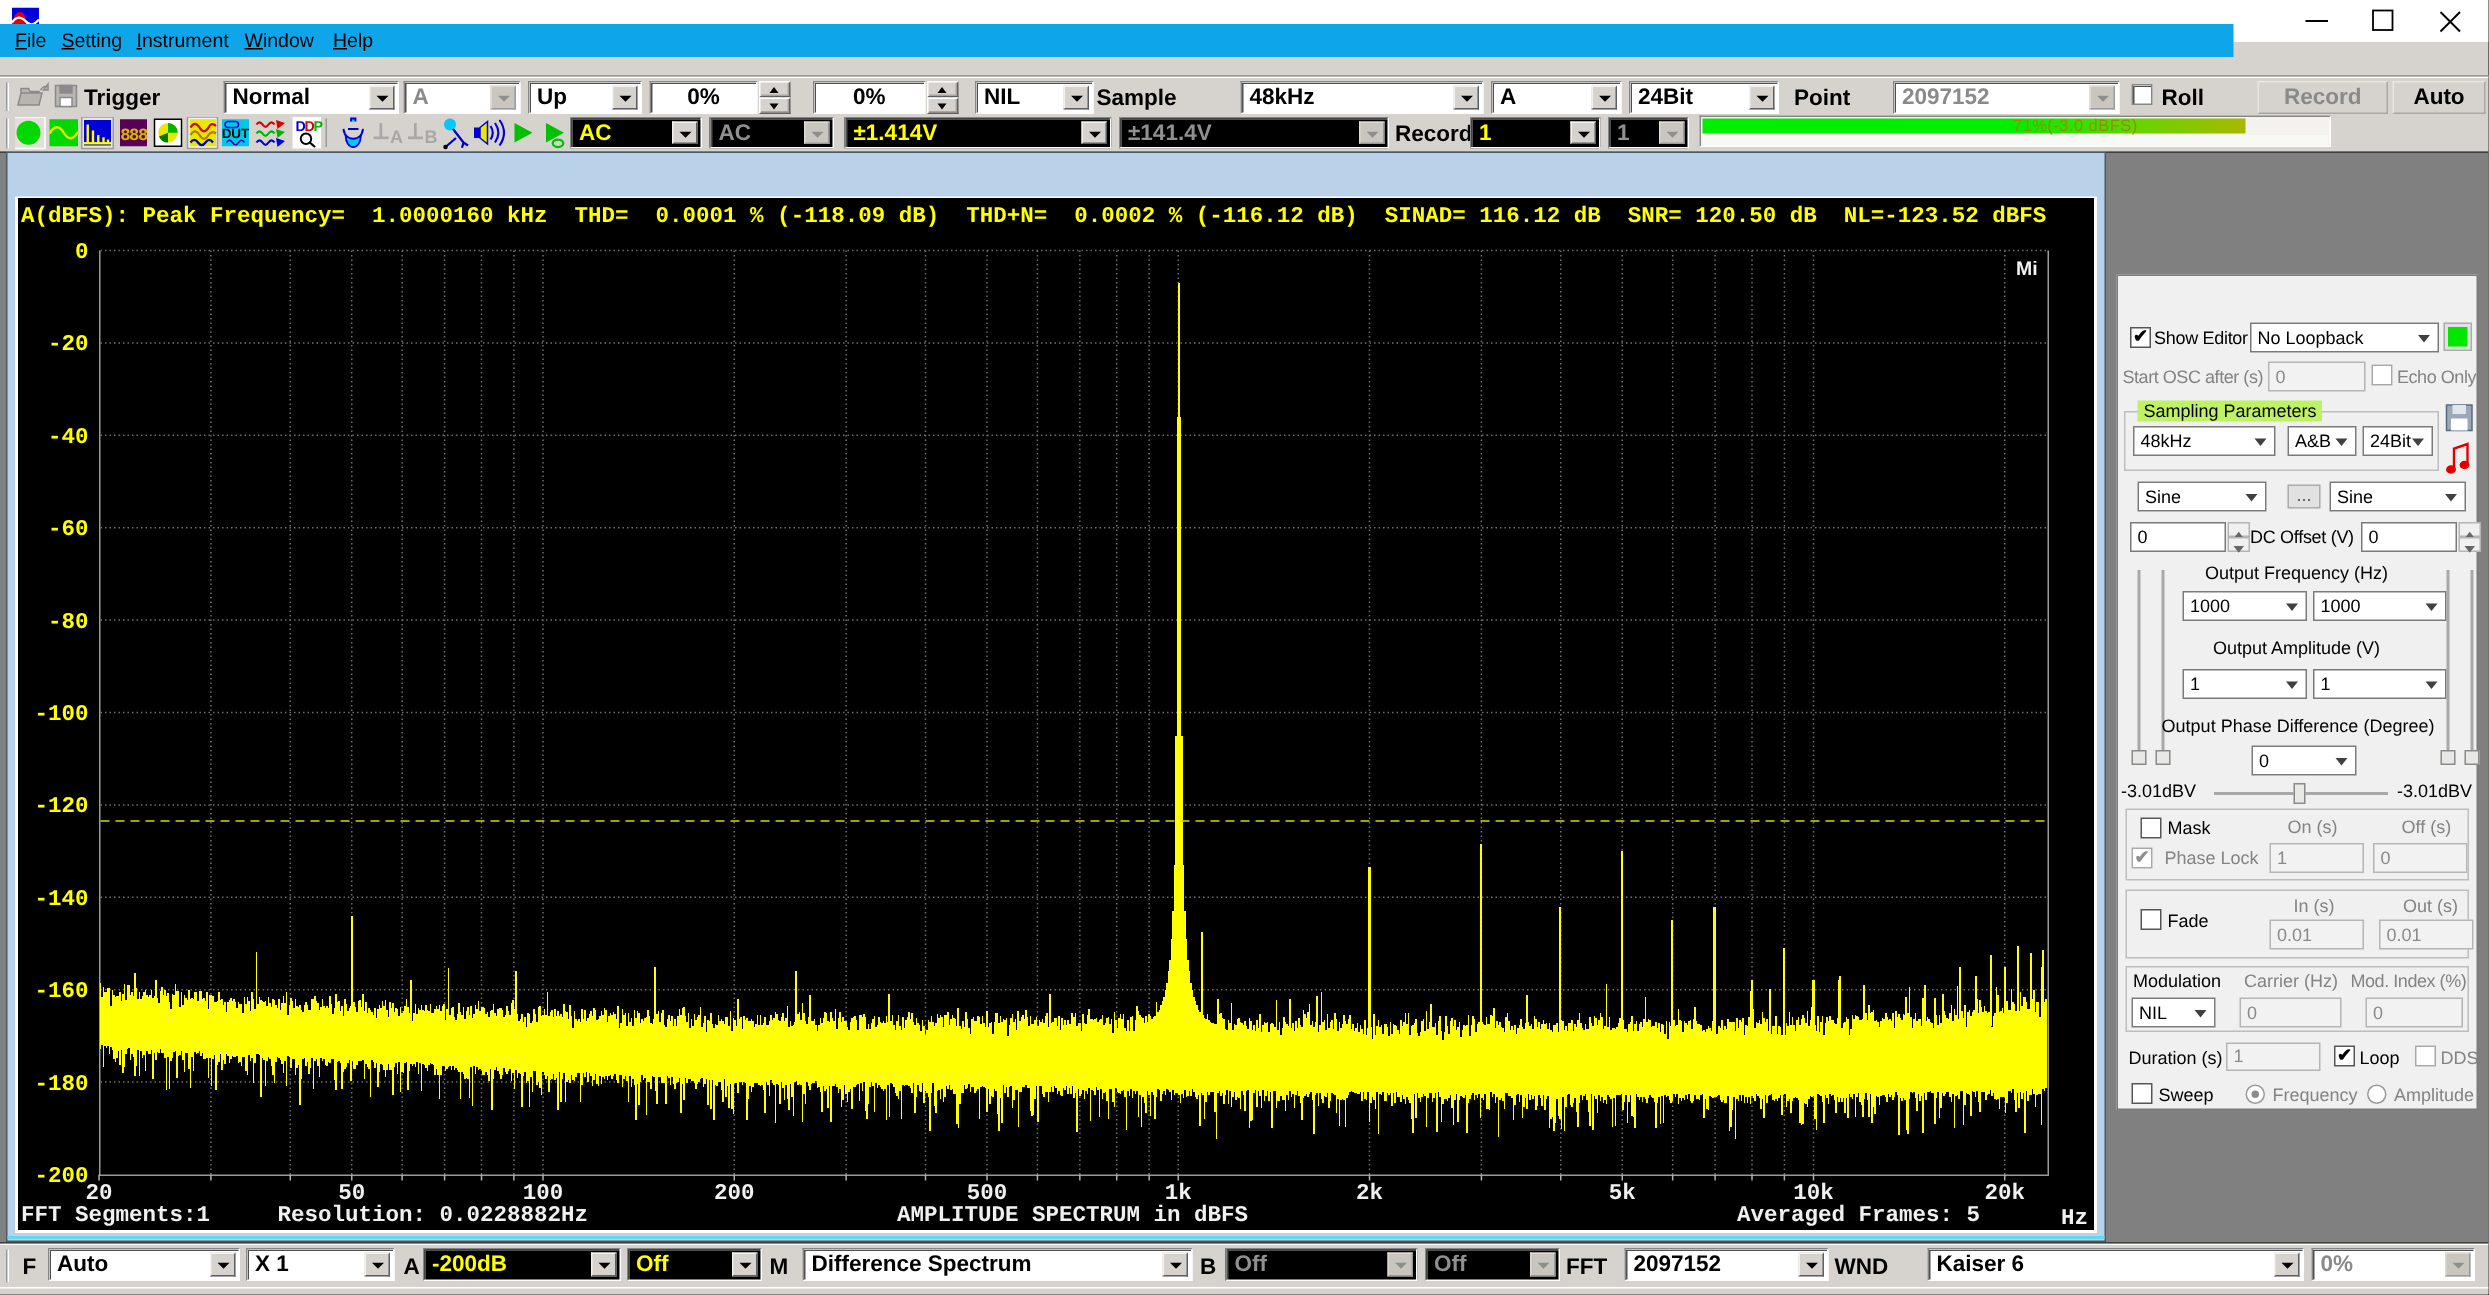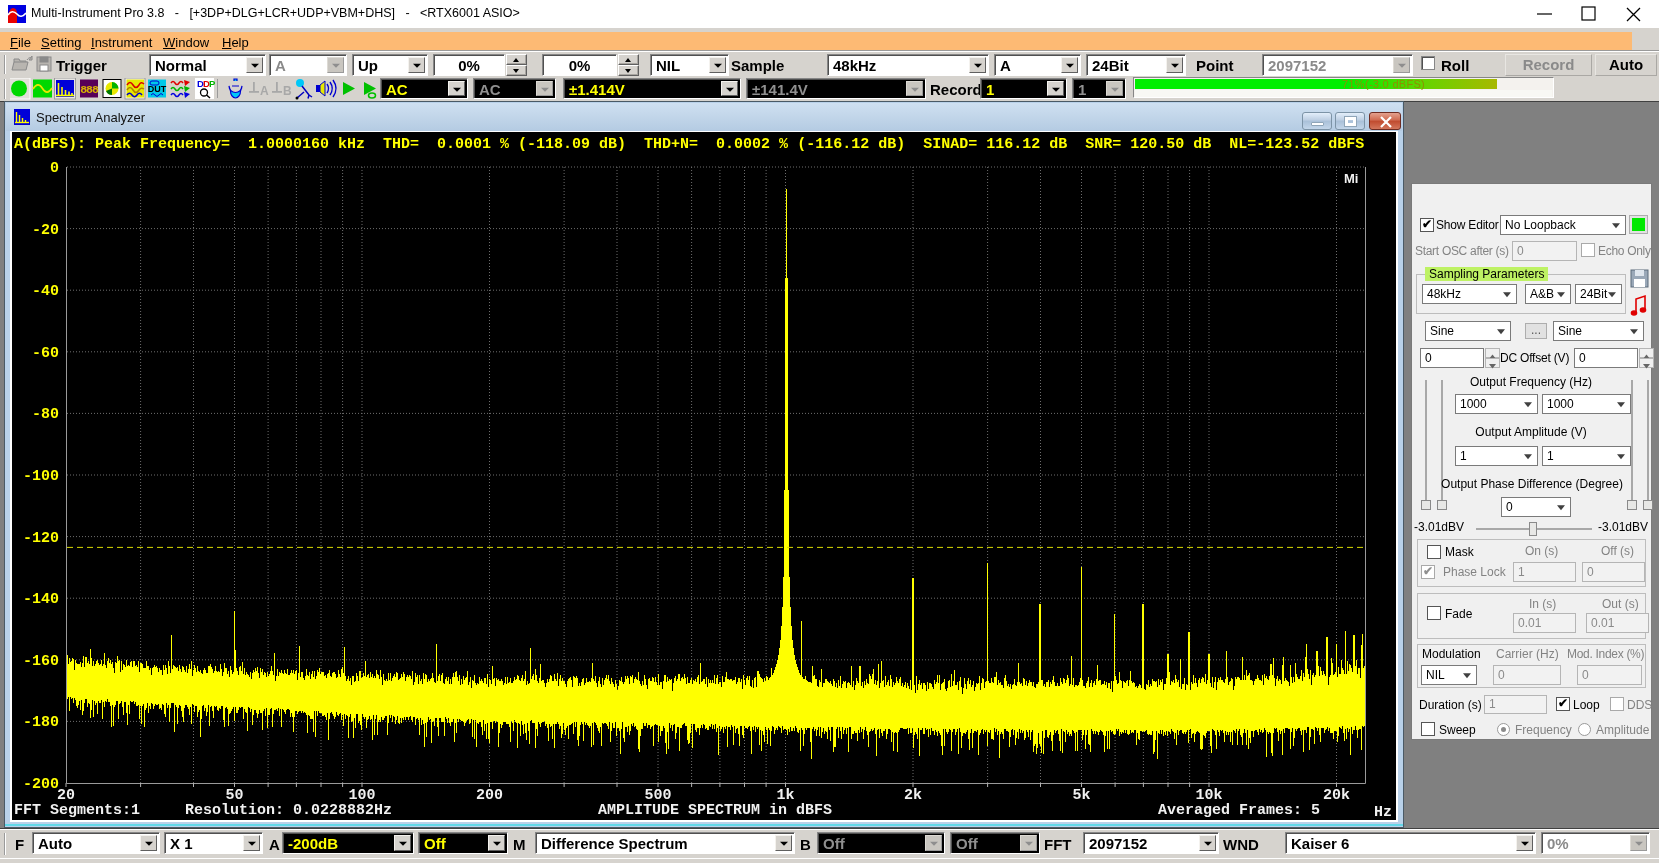--- a/index.html
+++ b/index.html
@@ -38,28 +38,27 @@
 .rad .d{position:absolute;left:3px;top:3px;width:5px;height:5px;border-radius:50%;background:#8b8b8b}
 .sep{position:absolute;width:2px;background:#9a9a9a;border-right:1px solid #fff}
 </style></head><body>
 
 <div class="a" style="left:0;top:0;width:1659px;height:28px;background:#fff">
  <svg class="a" style="left:8px;top:5px" width="18" height="18" viewBox="0 0 18 18">
   <rect width="18" height="18" fill="#0000e0"></rect>
   <path d="M0 10 Q2 3 5 3 Q9 3 9 9 L9 18 L0 18 Z" fill="#e80000"></path>
   <path d="M0 10 Q4 4 9 9 Q13 14 18 8" stroke="#fff" stroke-width="1.6" fill="none"></path>
  </svg>
- <div class="a" style="left:31px;top:6px;font-size:12.5px;color:#000;white-space:pre">Multi-Instrument Pro 3.8&nbsp;&nbsp;&nbsp;-&nbsp;&nbsp;&nbsp;[+3DP+DLG+LCR+UDP+VBM+DHS]&nbsp;&nbsp;&nbsp;-&nbsp;&nbsp;&nbsp;&lt;RTX6001 ASIO&gt;</div>
  <svg class="a" style="left:1525px;top:0" width="134" height="28" viewBox="0 0 134 28">
   <line x1="12" y1="14" x2="27" y2="14" stroke="#000" stroke-width="1.2"></line>
   <rect x="57" y="7" width="13" height="13" fill="none" stroke="#000" stroke-width="1.2"></rect>
   <path d="M102 8 L115 21 M115 8 L102 21" stroke="#000" stroke-width="1.3"></path>
  </svg>
 </div>
-<div class="a" style="left:0;top:32px;width:1632px;height:22px;background:#fdba74;font-size:13px;color:#000">
+<div class="a" style="left:0;top:16px;width:1489px;height:22px;background:#0ea5e9;font-size:13px;color:#000">
  <span class="a" style="left:10px;top:3px"><u>F</u>ile</span>
  <span class="a" style="left:41px;top:3px"><u>S</u>etting</span>
  <span class="a" style="left:91px;top:3px"><u>I</u>nstrument</span>
  <span class="a" style="left:163px;top:3px"><u>W</u>indow</span>
  <span class="a" style="left:222px;top:3px"><u>H</u>elp</span>
 </div>
 <div class="a" style="left:0;top:50px;width:1659px;height:27px;background:#d6d3ce;border-top:1px solid #9a9a9a;box-shadow:inset 0 1px 0 #fff">
     <div class="sep" style="left:4px;top:4px;height:19px"></div>
     <svg class="a" style="left:11px;top:3px" width="44" height="20" viewBox="0 0 44 20">
 <g fill="#b8b5b0" stroke="#8a8a8a" stroke-width="1">
@@ -252,44 +251,20 @@
     </div>
     <div class="a" style="left:1133px;top:0;width:421px;height:21px;background:#f4f2ee;border:1px solid;border-color:#868686 #fff #fff #868686">
 <div class="a" style="left:1px;top:1px;width:362px;height:10px;background:linear-gradient(90deg,#00ee00 0%,#00ee00 58%,#66d400 80%,#a8b800 100%)"></div>
 <div class="a" style="left:1px;top:12px;right:1px;height:7px;background:#f8f8f4"></div>
 <div class="a" style="left:208px;top:0;font-size:11px;font-weight:normal;color:#8f8f00;letter-spacing:.3px">71%(-3.0 dBFS)</div>
 </div>
   </div>
 <div class="a" style="left:0;top:101px;width:1659px;height:727px;background:#808080;border-top:1px solid #404040"></div>
 <div class="a" style="left:4px;top:101px;width:1400px;height:727px;background:#b9d1e9;border:1px solid #4a5a66">
  <div class="a" style="left:0;bottom:1px;width:100%;height:2px;background:#62d8e8"></div>
- <div class="a" style="left:1px;top:1px;width:1396px;height:28px;background:linear-gradient(#cfe0f1,#b4cbe2)">
-  <svg class="a" style="left:8px;top:6px" width="16" height="16" viewBox="0 0 16 16">
-        <rect width="16" height="16" fill="#0000d8"></rect>
-        <g stroke="#ffff00" stroke-width="1.4">
-          <line x1="2.5" y1="3" x2="2.5" y2="13"></line>
-          <line x1="5.5" y1="6" x2="5.5" y2="13"></line>
-          <line x1="8.5" y1="9" x2="8.5" y2="13"></line>
-          <line x1="11.5" y1="11" x2="11.5" y2="13"></line>
-          <line x1="1" y1="13.5" x2="15" y2="13.5"></line>
-        </g>
-      </svg>
-  <span class="a" style="left:30px;top:7px;font-size:13px;color:#111">Spectrum Analyzer</span>
-  <div class="a" style="left:1296px;top:9px;width:30px;height:18px;border:1px solid #7c93a6;border-radius:3px;background:linear-gradient(#e3eefa,#bccee2 45%,#a9c0d8 50%,#c3d6ea)">
-        <div class="a" style="left:8px;top:9px;width:13px;height:4px;background:#fdfeff;border:1px solid #8fa5b8;border-radius:1px"></div>
-      </div>
-  <div class="a" style="left:1329px;top:9px;width:30px;height:18px;border:1px solid #7c93a6;border-radius:3px;background:linear-gradient(#e3eefa,#bccee2 45%,#a9c0d8 50%,#c3d6ea)">
-        <div class="a" style="left:9px;top:4px;width:11px;height:9px;border:3px solid #fff;outline:1px solid #8fa5b8;background:transparent"></div>
-      </div>
-  <div class="a" style="left:1363px;top:9px;width:32px;height:18px;border:1px solid #6e2c22;border-radius:3px;background:linear-gradient(#e4a18e,#cf6a50 45%,#c04a2e 50%,#d3765c)">
-        <svg class="a" style="left:9px;top:3px" width="14" height="12">
-          <path d="M2 1 L12 11 M12 1 L2 11" stroke="#fff" stroke-width="2.2"></path>
-        </svg>
-      </div>
- </div>
  <div class="a" style="left:5px;top:29px;width:1388px;height:691px;background:#fff"></div>
 </div>
 <svg class="a" style="left:12px;top:132px" width="1384" height="688" viewBox="12 132 1384 688">
     <rect x="12" y="132" width="1384" height="688" fill="#000"></rect>
     <path d="M67 167.0H1364M67 228.6H1364M67 290.2H1364M67 351.8H1364M67 413.4H1364M67 475.0H1364M67 536.6H1364M67 598.2H1364M67 659.8H1364M67 721.4H1364" stroke="#6e6e6e" stroke-width="1" stroke-dasharray="1 2" fill="none"></path>
     <path d="M140.6 167V783M193.5 167V783M234.5 167V783M268.1 167V783M296.4 167V783M321.0 167V783M342.6 167V783M362.0 167V783M489.5 167V783M564.1 167V783M617.0 167V783M658.0 167V783M691.6 167V783M719.9 167V783M744.5 167V783M766.1 167V783M785.5 167V783M913.0 167V783M987.6 167V783M1040.5 167V783M1081.5 167V783M1115.1 167V783M1143.4 167V783M1168.0 167V783M1189.6 167V783M1209.0 167V783M1336.5 167V783" stroke="#6e6e6e" stroke-width="1" stroke-dasharray="1 2" fill="none"></path>
     <path d="M66.5 167V783.5H1365.5V167" stroke="#9a9a9a" stroke-width="1" fill="none"></path>
     <path d="M66.0 783V787M140.6 783V787M193.5 783V787M234.5 783V787M268.1 783V787M296.4 783V787M321.0 783V787M342.6 783V787M362.0 783V787M489.5 783V787M564.1 783V787M617.0 783V787M658.0 783V787M691.6 783V787M719.9 783V787M744.5 783V787M766.1 783V787M785.5 783V787M913.0 783V787M987.6 783V787M1040.5 783V787M1081.5 783V787M1115.1 783V787M1143.4 783V787M1168.0 783V787M1189.6 783V787M1209.0 783V787M1336.5 783V787" stroke="#b0b0b0" stroke-width="1" fill="none"></path>
     <path d="M67 655.1V699.1M68 664.4V696.9M69 657.7V711.4M70 661.6V697.1M71 661.3V698.7M72 658.4V697.6M73 658.8V702.9M74 670.4V698.0M75 660.0V700.2M76 663.2V705.8M77 664.4V708.1M78 663.8V705.1M79 664.0V700.8M80 661.5V709.7M81 667.4V700.0M82 662.5V715.3M83 656.1V711.4M84 666.7V702.9M85 656.8V699.2M86 656.8V698.9M87 663.2V706.6M88 661.0V702.5M89 663.7V704.4M90 648.6V717.5M91 658.4V710.4M92 665.9V700.0M93 661.0V717.0M94 665.7V700.9M95 663.9V705.1M96 661.2V703.2M97 659.8V714.3M98 663.0V700.6M99 664.6V702.7M100 663.5V702.5M101 659.7V700.1M102 665.6V719.1M103 664.1V701.8M104 653.4V706.9M105 665.0V701.1M106 668.4V702.1M107 660.6V699.1M108 658.3V701.9M109 663.3V702.0M110 660.3V705.6M111 664.2V726.5M112 662.2V704.9M113 668.0V726.2M114 672.8V707.4M115 662.4V705.2M116 663.3V701.0M117 655.7V700.9M118 660.9V718.8M119 660.4V703.8M120 671.6V703.0M121 661.1V700.7M122 670.0V706.7M123 663.6V714.8M124 665.1V702.2M125 666.6V702.0M126 660.0V712.5M127 665.8V725.2M128 665.0V704.9M129 665.8V714.0M130 661.6V701.1M131 661.0V702.4M132 667.3V702.1M133 660.7V700.9M134 660.7V703.8M135 666.2V702.1M136 665.4V705.8M137 667.4V706.0M138 661.2V705.2M139 672.4V718.8M140 663.4V705.5M141 663.4V724.1M142 663.8V706.0M143 668.2V703.6M144 668.3V726.8M145 667.6V710.0M146 661.0V708.1M147 666.4V702.5M148 666.2V713.2M149 670.0V706.4M150 667.7V709.4M151 674.5V702.9M152 667.8V704.3M153 666.6V708.7M154 665.4V705.8M155 667.3V703.9M156 666.1V704.5M157 668.1V704.9M158 672.1V703.7M159 668.2V708.7M160 669.6V708.3M161 669.6V710.4M162 675.1V704.4M163 664.8V704.7M164 669.6V714.0M165 664.6V716.5M166 667.5V703.4M167 674.2V707.5M168 661.1V705.4M169 666.2V722.3M170 672.6V708.4M171 634.7V702.9M172 669.3V702.8M173 664.7V703.4M174 666.4V731.6M175 667.2V705.2M176 667.7V706.7M177 667.0V723.8M178 670.6V707.6M179 664.7V704.5M180 668.8V706.1M181 671.5V710.6M182 665.9V716.7M183 666.7V722.2M184 670.3V707.9M185 672.0V704.8M186 666.3V705.1M187 673.0V706.6M188 668.6V709.0M189 663.9V715.1M190 668.5V707.1M191 661.1V723.9M192 676.4V704.1M193 670.3V704.9M194 665.0V711.9M195 667.6V706.3M196 671.7V706.1M197 666.2V716.7M198 670.6V711.8M199 671.5V710.0M200 669.9V736.8M201 673.4V719.1M202 674.4V706.3M203 669.7V705.4M204 668.1V710.9M205 670.1V708.1M206 673.2V715.9M207 673.1V712.3M208 666.2V705.4M209 666.3V725.7M210 664.2V707.0M211 667.2V705.9M212 668.6V710.5M213 673.1V718.0M214 671.4V705.6M215 666.2V707.4M216 670.8V705.9M217 671.9V710.3M218 670.7V710.5M219 672.0V708.0M220 663.9V708.6M221 669.1V705.9M222 676.1V705.9M223 672.2V719.7M224 662.9V726.6M225 668.1V708.1M226 667.6V707.4M227 674.0V708.9M228 670.5V726.1M229 677.1V714.4M230 666.1V712.7M231 669.5V711.3M232 673.9V708.9M233 672.2V706.5M234 670.8V720.7M235 650.4V707.2M236 667.7V712.6M237 671.3V712.6M238 674.9V709.8M239 667.3V707.1M240 666.4V707.5M241 671.0V707.2M242 662.4V706.8M243 673.7V719.2M244 668.3V709.4M245 675.1V711.6M246 671.9V712.8M247 673.6V731.4M248 674.9V706.8M249 676.5V707.7M250 671.7V712.3M251 678.6V708.8M252 672.8V724.5M253 670.2V714.5M254 672.1V709.5M255 667.6V709.7M256 670.6V713.3M257 666.9V717.7M258 673.2V713.6M259 678.3V709.5M260 668.3V713.3M261 671.9V713.3M262 668.7V730.0M263 674.8V711.2M264 672.3V708.7M265 672.5V715.7M266 677.0V708.2M267 671.6V728.3M268 675.5V714.8M269 673.7V715.3M270 670.9V708.8M271 666.0V707.9M272 671.3V726.6M273 675.3V714.3M274 653.1V709.6M275 680.7V710.4M276 675.6V709.2M277 669.1V711.3M278 676.2V708.2M279 671.9V716.3M280 673.0V708.5M281 670.2V727.2M282 673.2V709.4M283 674.2V710.0M284 669.7V712.3M285 673.2V714.1M286 674.0V710.2M287 669.4V708.5M288 675.4V709.1M289 675.2V709.7M290 672.6V716.7M291 670.4V712.5M292 672.8V716.5M293 670.3V732.4M294 674.3V716.7M295 670.5V710.6M296 669.5V710.9M297 680.1V714.3M298 672.9V712.4M299 645.5V711.2M300 676.6V710.9M301 672.1V713.4M302 671.6V710.9M303 677.9V713.1M304 679.8V712.0M305 676.3V713.0M306 668.9V714.8M307 674.9V732.6M308 676.4V714.6M309 671.5V716.3M310 679.3V719.4M311 674.1V718.9M312 671.0V719.3M313 676.6V732.2M314 670.7V711.0M315 678.7V737.2M316 676.2V710.5M317 670.1V715.7M318 672.4V711.0M319 667.5V713.1M320 673.9V712.9M321 671.5V713.4M322 671.5V716.4M323 671.8V716.4M324 675.9V714.6M325 674.7V716.9M326 678.1V720.4M327 674.0V712.7M328 673.0V740.1M329 669.5V719.0M330 675.5V713.4M331 677.3V711.5M332 672.8V713.8M333 671.7V715.9M334 672.2V719.1M335 673.5V716.7M336 677.8V712.2M337 676.6V714.6M338 670.4V716.2M339 673.8V714.0M340 676.7V712.8M341 668.9V720.4M342 666.7V715.3M343 672.7V726.1M344 647.2V713.6M345 675.9V718.5M346 680.9V715.4M347 679.4V716.3M348 675.7V737.9M349 681.0V717.2M350 677.7V714.4M351 684.5V722.0M352 675.6V720.9M353 675.8V737.8M354 682.2V717.9M355 680.9V728.3M356 672.7V714.0M357 676.2V713.7M358 681.1V723.2M359 671.1V721.1M360 670.9V725.1M361 677.5V729.7M362 676.5V714.4M363 672.9V716.5M364 676.4V719.2M365 661.1V717.4M366 677.3V728.0M367 674.5V720.0M368 673.6V719.0M369 677.8V716.3M370 672.4V719.8M371 677.1V718.6M372 673.7V739.9M373 677.5V714.8M374 676.0V734.5M375 677.9V719.2M376 669.6V715.3M377 673.8V734.6M378 674.6V721.5M379 679.2V720.2M380 670.3V721.9M381 677.0V716.5M382 685.3V720.3M383 674.3V720.4M384 679.5V717.7M385 680.9V715.5M386 679.2V715.5M387 681.2V734.8M388 672.7V723.3M389 679.5V715.0M390 673.3V718.3M391 680.8V714.8M392 678.4V721.5M393 675.7V715.6M394 674.2V717.1M395 677.0V724.1M396 671.9V719.9M397 673.2V716.0M398 680.0V722.6M399 679.1V724.2M400 677.6V717.6M401 674.1V722.7M402 676.5V718.2M403 672.0V719.5M404 673.5V717.2M405 681.2V720.3M406 677.4V717.3M407 675.4V716.5M408 676.9V719.6M409 674.8V717.3M410 676.3V716.0M411 679.2V720.0M412 670.6V722.0M413 685.3V716.6M414 682.3V716.6M415 672.9V724.6M416 676.5V719.0M417 675.1V717.5M418 683.9V720.4M419 675.0V734.6M420 681.2V717.6M421 678.7V724.7M422 683.8V719.5M423 673.1V723.5M424 678.5V746.5M425 673.9V722.9M426 675.3V736.9M427 681.8V721.6M428 679.1V716.5M429 680.8V720.3M430 678.5V718.7M431 678.0V743.0M432 673.4V721.6M433 677.5V721.1M434 681.8V725.7M435 682.8V717.6M436 679.5V718.1M437 680.5V727.0M438 675.9V735.9M439 673.7V717.8M440 681.0V718.3M441 675.3V721.9M442 673.1V722.2M443 683.1V722.0M444 684.4V735.7M445 679.4V717.3M446 676.7V718.5M447 680.7V723.2M448 677.1V718.2M449 684.2V722.7M450 679.2V726.1M451 683.9V721.7M452 677.1V721.5M453 672.7V718.5M454 676.8V741.8M455 672.0V722.7M456 671.3V733.0M457 677.4V718.8M458 681.1V722.2M459 675.1V719.1M460 685.3V719.6M461 679.4V720.9M462 684.2V720.9M463 676.1V722.0M464 680.2V726.3M465 678.0V722.5M466 676.5V721.4M467 671.4V719.5M468 684.6V718.9M469 681.7V724.4M470 677.1V722.9M471 687.9V719.1M472 679.9V736.7M473 680.8V719.7M474 675.3V739.1M475 682.7V719.8M476 685.0V746.5M477 682.8V723.2M478 683.6V723.9M479 676.6V721.6M480 680.8V721.5M481 679.1V726.7M482 680.8V734.5M483 682.8V719.6M484 678.3V731.4M485 678.2V724.3M486 684.1V738.7M487 674.1V722.9M488 687.4V739.4M489 678.6V742.5M490 680.0V722.3M491 684.1V721.7M492 666.0V728.5M493 679.3V721.4M494 678.2V721.0M495 686.2V723.4M496 677.5V721.4M497 679.8V722.0M498 678.7V746.8M499 680.8V732.9M500 680.5V723.9M501 679.1V727.9M502 680.6V724.9M503 684.5V722.0M504 682.7V722.2M505 676.9V722.0M506 683.5V723.5M507 676.8V724.2M508 683.4V723.5M509 682.3V726.9M510 677.7V742.0M511 683.0V721.2M512 683.2V723.2M513 680.8V730.9M514 676.9V720.2M515 680.3V722.1M516 678.7V723.1M517 674.6V748.4M518 675.8V722.9M519 679.7V723.5M520 680.8V736.2M521 678.0V721.3M522 675.0V725.0M523 680.9V733.6M524 678.5V723.5M525 670.5V732.7M526 684.8V739.8M527 680.9V722.8M528 684.2V731.3M529 683.3V743.7M530 681.5V721.3M531 678.9V720.4M532 676.3V723.0M533 674.4V722.6M534 680.0V723.0M535 668.8V747.9M536 675.2V729.2M537 680.6V735.7M538 682.9V721.5M539 678.0V723.8M540 663.6V726.5M541 680.6V722.6M542 680.4V722.1M543 679.5V722.2M544 683.0V720.9M545 687.2V725.5M546 683.0V724.4M547 678.9V728.2M548 682.3V741.3M549 678.7V723.8M550 674.9V727.4M551 675.5V726.3M552 680.5V738.6M553 681.4V724.2M554 674.4V747.9M555 678.9V723.7M556 680.7V723.8M557 672.6V722.4M558 686.3V724.4M559 678.7V728.7M560 674.7V726.3M561 681.2V738.2M562 677.8V733.5M563 680.6V723.3M564 680.5V729.6M565 684.4V734.9M566 686.7V728.1M567 681.2V725.7M568 678.6V739.4M569 678.0V724.8M570 677.4V724.7M571 680.1V723.5M572 686.7V722.8M573 676.4V734.2M574 676.6V721.9M575 678.0V727.4M576 676.2V721.5M577 677.9V740.4M578 686.0V745.8M579 682.7V736.1M580 686.3V724.9M581 682.1V721.5M582 679.4V723.9M583 677.5V741.2M584 684.6V722.0M585 683.1V725.3M586 678.3V723.4M587 681.6V724.6M588 682.3V726.1M589 680.9V727.5M590 682.3V725.7M591 677.6V746.9M592 681.4V723.0M593 678.9V744.9M594 680.8V721.8M595 676.4V722.9M596 683.0V724.6M597 686.6V728.4M598 680.5V730.6M599 676.8V732.6M600 683.8V727.4M601 686.6V746.3M602 678.0V723.3M603 685.3V723.8M604 679.8V723.1M605 678.2V723.1M606 674.5V724.3M607 679.4V725.6M608 675.0V728.5M609 681.0V721.8M610 683.5V742.2M611 678.4V731.1M612 681.8V723.1M613 683.6V727.5M614 687.0V728.0M615 679.9V722.2M616 684.3V735.6M617 690.3V727.6M618 686.4V728.4M619 680.2V731.1M620 681.3V754.0M621 677.0V728.7M622 681.5V722.3M623 684.1V737.5M624 682.0V742.1M625 675.7V727.2M626 678.6V726.5M627 676.4V732.4M628 678.2V726.0M629 684.4V734.6M630 676.4V731.0M631 676.7V724.1M632 674.7V725.7M633 683.4V723.4M634 679.2V726.5M635 676.8V725.9M636 678.7V729.2M637 679.6V729.5M638 683.7V749.3M639 680.6V752.3M640 684.2V736.0M641 685.7V728.7M642 680.5V728.9M643 684.5V723.1M644 674.5V726.1M645 679.3V725.6M646 685.3V722.7M647 689.0V728.0M648 679.1V724.8M649 678.3V724.7M650 680.6V728.9M651 680.8V727.2M652 677.1V725.9M653 677.9V745.9M654 682.4V724.9M655 677.3V723.8M656 682.3V724.6M657 684.9V725.3M658 674.3V741.6M659 684.5V725.7M660 682.0V736.3M661 681.6V730.8M662 689.4V731.3M663 681.4V726.0M664 675.4V727.6M665 675.0V742.8M666 682.1V754.0M667 677.4V731.9M668 681.3V748.5M669 679.2V723.2M670 679.8V728.4M671 678.8V724.9M672 690.8V731.0M673 683.2V724.6M674 678.4V723.9M675 675.7V738.8M676 681.1V733.0M677 679.1V726.5M678 686.4V726.8M679 685.7V751.4M680 680.9V727.9M681 677.7V727.7M682 676.8V724.7M683 679.4V724.4M684 673.5V723.4M685 677.7V725.6M686 683.7V725.5M687 677.4V740.4M688 682.9V744.2M689 682.9V743.0M690 680.2V732.8M691 677.9V724.2M692 684.2V747.9M693 679.7V724.2M694 681.3V723.7M695 679.4V729.5M696 682.2V731.6M697 677.0V728.2M698 675.3V727.9M699 684.4V734.5M700 662.7V727.7M701 681.9V724.7M702 681.1V728.1M703 678.7V724.2M704 678.8V725.3M705 683.7V729.3M706 677.1V727.6M707 686.6V730.3M708 678.8V730.4M709 683.4V725.6M710 680.3V726.8M711 683.2V724.0M712 680.0V729.0M713 682.8V725.4M714 682.5V729.2M715 684.4V724.3M716 678.0V731.9M717 675.1V728.4M718 683.8V754.9M719 682.0V726.1M720 682.2V730.9M721 687.2V729.2M722 675.8V726.5M723 681.7V732.9M724 682.4V727.4M725 676.9V729.1M726 672.4V725.6M727 679.1V747.3M728 679.2V726.7M729 680.0V727.0M730 679.0V729.8M731 678.9V724.5M732 681.1V726.9M733 680.2V744.8M734 679.5V726.0M735 676.8V732.7M736 683.5V728.7M737 681.8V728.0M738 678.4V733.7M739 678.3V745.9M740 682.4V725.8M741 679.1V726.1M742 688.5V734.5M743 674.9V737.7M744 679.8V725.6M745 685.3V727.8M746 678.4V728.4M747 675.9V729.4M748 679.6V727.3M749 676.3V726.4M750 685.5V731.1M751 687.4V753.5M752 679.8V727.4M753 687.6V730.4M754 678.0V726.0M755 677.4V732.3M756 687.1V727.1M757 679.8V729.4M758 681.6V727.0M759 674.3V744.7M760 676.6V730.0M761 677.7V751.0M762 678.5V731.0M763 682.2V735.3M764 677.6V742.0M765 681.4V727.0M766 675.7V730.2M767 677.3V744.2M768 679.5V728.0M769 677.9V730.0M770 677.4V746.1M771 668.0V731.1M772 674.5V726.0M773 673.0V726.9M774 670.2V734.1M775 667.3V729.6M776 664.4V727.6M777 659.8V729.9M778 655.2V725.8M779 647.5V726.7M780 639.8V728.3M781 625.9V733.4M782 607.4V726.4M783 576.6V730.1M784 490.4V728.9M785 277.9V728.6M786 188.6V730.2M787 277.9V735.4M788 490.4V729.2M789 576.6V732.1M790 607.4V726.8M791 625.9V731.2M792 639.8V730.6M793 647.5V727.5M794 655.2V730.6M795 659.8V726.2M796 664.4V727.9M797 667.3V731.5M798 670.2V732.6M799 673.0V730.2M800 674.5V750.6M801 667.8V728.4M802 676.6V730.2M803 678.7V745.9M804 679.3V734.4M805 676.3V727.9M806 679.7V730.2M807 681.4V727.8M808 682.0V727.7M809 682.2V727.8M810 682.4V741.5M811 682.7V759.3M812 665.9V728.6M813 676.3V727.2M814 675.1V730.7M815 678.5V728.9M816 679.1V736.1M817 686.1V730.2M818 686.5V726.9M819 680.1V735.7M820 682.3V727.0M821 668.9V738.1M822 686.6V731.6M823 682.7V728.2M824 683.2V733.6M825 679.3V731.1M826 678.6V731.7M827 681.0V739.0M828 682.1V727.3M829 683.1V730.1M830 680.6V740.8M831 684.0V727.0M832 686.2V726.7M833 678.5V751.8M834 680.5V747.1M835 686.5V746.7M836 683.1V728.6M837 687.5V726.7M838 679.9V738.1M839 685.6V727.2M840 676.1V730.6M841 688.1V738.9M842 683.6V726.9M843 681.1V734.3M844 682.0V730.4M845 681.1V727.5M846 688.3V734.0M847 682.5V727.9M848 682.2V752.2M849 682.7V727.3M850 684.6V727.4M851 666.4V738.6M852 686.6V733.7M853 681.3V734.2M854 690.2V730.7M855 685.2V733.4M856 678.2V733.2M857 681.1V740.7M858 682.8V730.3M859 684.0V733.2M860 681.8V727.0M861 685.6V731.5M862 682.1V729.0M863 687.5V738.9M864 680.7V730.1M865 685.1V727.0M866 678.5V730.6M867 683.2V735.0M868 684.4V746.5M869 673.5V731.9M870 675.7V730.5M871 678.5V729.1M872 674.4V731.4M873 669.3V729.6M874 683.6V727.8M875 680.4V733.6M876 684.9V756.1M877 681.4V730.2M878 663.7V728.7M879 688.2V737.5M880 683.3V728.8M881 661.3V732.9M882 681.3V735.6M883 679.9V730.9M884 686.7V731.2M885 676.2V728.8M886 685.0V738.8M887 681.5V733.8M888 680.0V728.9M889 685.9V729.3M890 675.1V730.1M891 679.1V742.2M892 687.4V732.4M893 681.6V750.7M894 685.0V733.4M895 682.6V732.4M896 676.9V733.2M897 680.6V751.5M898 682.9V731.8M899 679.4V730.3M900 676.8V728.2M901 685.8V727.6M902 682.5V727.9M903 687.4V728.5M904 685.3V728.5M905 681.8V729.2M906 687.8V729.0M907 683.2V727.9M908 685.7V733.8M909 689.1V728.1M910 680.0V732.6M911 689.7V733.4M912 685.6V727.8M913 684.6V748.2M914 684.9V735.0M915 692.9V731.5M916 676.1V733.5M917 689.9V739.4M918 684.3V728.0M919 680.2V755.7M920 684.5V729.5M921 683.1V730.0M922 689.0V727.7M923 682.7V733.9M924 682.9V733.9M925 684.6V728.4M926 690.9V729.7M927 681.5V728.5M928 689.4V737.3M929 682.5V728.8M930 683.4V735.0M931 684.3V728.1M932 686.8V731.2M933 689.3V731.2M934 679.9V734.9M935 683.9V729.8M936 681.5V732.4M937 675.4V736.1M938 682.9V731.4M939 675.4V733.3M940 689.9V735.3M941 684.1V746.1M942 683.0V755.3M943 681.8V729.4M944 679.1V745.6M945 688.6V728.5M946 690.6V732.1M947 688.1V734.4M948 680.6V731.5M949 679.6V729.3M950 687.3V730.4M951 674.2V751.3M952 686.2V732.0M953 681.2V728.7M954 669.5V728.9M955 684.6V734.5M956 684.9V732.3M957 681.9V728.5M958 690.3V754.4M959 680.6V728.0M960 677.3V731.5M961 687.4V748.3M962 693.6V736.0M963 688.2V732.6M964 677.6V732.8M965 684.3V734.2M966 689.2V731.8M967 680.6V730.3M968 678.4V738.6M969 684.0V749.7M970 679.8V733.4M971 686.7V729.4M972 684.6V747.8M973 681.3V733.0M974 691.0V730.9M975 686.8V731.0M976 683.3V732.2M977 684.0V729.7M978 683.1V755.4M979 676.4V735.2M980 690.4V732.6M981 683.0V730.0M982 677.6V728.5M983 679.4V733.6M984 687.7V730.1M985 682.4V731.8M986 681.0V729.6M987 683.8V745.6M988 681.1V731.9M989 682.8V733.3M990 683.0V729.6M991 677.8V739.3M992 682.4V739.3M993 682.6V740.3M994 676.7V728.3M995 677.4V731.5M996 672.3V729.3M997 685.3V735.2M998 680.4V731.1M999 683.1V758.1M1000 681.6V733.6M1001 684.8V731.8M1002 685.4V734.1M1003 688.1V739.3M1004 678.3V728.5M1005 675.2V728.6M1006 680.8V730.9M1007 686.4V730.9M1008 683.8V732.2M1009 686.8V746.8M1010 683.6V736.7M1011 689.3V730.0M1012 685.2V729.2M1013 683.6V734.8M1014 679.0V729.9M1015 684.5V745.0M1016 686.0V738.2M1017 681.9V731.7M1018 663.1V739.2M1019 681.5V729.0M1020 684.2V733.4M1021 682.8V730.1M1022 685.7V732.8M1023 677.5V730.9M1024 679.4V740.0M1025 684.7V737.5M1026 681.3V729.7M1027 686.0V731.7M1028 682.8V737.4M1029 679.7V730.0M1030 682.4V740.1M1031 682.0V732.4M1032 685.8V730.4M1033 681.8V752.2M1034 686.9V745.9M1035 688.3V744.4M1036 683.6V753.7M1037 683.6V748.4M1038 682.0V732.8M1039 687.8V744.2M1040 684.7V746.2M1041 679.7V752.9M1042 680.4V731.1M1043 686.4V754.2M1044 684.0V738.2M1045 687.2V730.1M1046 682.3V729.5M1047 681.9V736.9M1048 680.3V737.8M1049 687.4V735.3M1050 682.4V731.8M1051 684.4V741.4M1052 680.2V751.3M1053 675.5V735.0M1054 681.8V730.2M1055 685.5V733.2M1056 686.4V730.8M1057 682.5V729.6M1058 685.8V733.5M1059 686.0V741.4M1060 678.0V750.7M1061 682.1V729.1M1062 684.0V753.2M1063 677.6V730.9M1064 678.7V732.4M1065 683.3V741.8M1066 679.7V730.3M1067 675.1V733.9M1068 678.0V731.6M1069 686.2V735.6M1070 683.8V733.5M1071 656.2V736.3M1072 684.5V730.0M1073 677.8V731.2M1074 686.5V732.6M1075 685.4V751.4M1076 685.0V731.7M1077 686.2V750.5M1078 684.9V730.2M1079 682.1V730.2M1080 678.4V730.1M1081 681.7V729.6M1082 680.2V740.1M1083 685.7V734.8M1084 685.8V730.0M1085 687.7V748.6M1086 682.5V734.9M1087 681.1V729.7M1088 677.1V744.0M1089 687.0V744.7M1090 682.7V751.8M1091 680.4V729.3M1092 687.4V731.4M1093 682.7V733.6M1094 681.1V731.0M1095 684.8V734.4M1096 679.1V731.0M1097 664.9V732.4M1098 681.1V735.4M1099 679.5V731.9M1100 680.3V730.2M1101 684.6V731.4M1102 684.3V732.2M1103 684.3V734.8M1104 681.1V752.3M1105 685.3V735.5M1106 681.7V731.4M1107 688.1V749.1M1108 682.9V730.5M1109 683.2V748.5M1110 689.2V729.8M1111 680.6V731.6M1112 692.4V730.9M1113 681.1V733.5M1114 683.8V735.4M1115 676.1V733.7M1116 680.2V729.3M1117 684.0V731.2M1118 683.4V729.2M1119 672.4V736.3M1120 680.2V732.3M1121 680.9V734.1M1122 688.2V731.7M1123 680.9V733.0M1124 681.8V729.7M1125 683.2V732.9M1126 680.6V729.5M1127 679.8V734.0M1128 686.0V735.0M1129 679.6V734.2M1130 671.1V730.3M1131 680.7V732.8M1132 682.5V732.4M1133 682.4V733.4M1134 683.4V730.3M1135 687.3V729.6M1136 686.4V745.2M1137 687.8V732.7M1138 686.0V739.1M1139 684.3V740.2M1140 685.3V730.7M1141 687.5V731.4M1142 680.4V732.1M1143 684.5V731.4M1144 689.4V731.5M1145 689.5V730.5M1146 684.3V730.1M1147 685.2V733.6M1148 680.1V734.7M1149 686.7V733.6M1150 683.9V735.0M1151 686.1V735.3M1152 679.3V730.6M1153 681.2V753.7M1154 681.4V751.6M1155 681.5V739.7M1156 681.2V731.0M1157 687.1V759.4M1158 678.7V732.7M1159 685.4V733.8M1160 680.1V730.1M1161 681.6V734.1M1162 678.9V730.2M1163 690.0V735.6M1164 683.6V731.6M1165 684.3V735.4M1166 678.1V731.4M1167 660.8V735.9M1168 689.7V730.6M1169 672.4V732.0M1170 685.0V734.3M1171 681.3V729.1M1172 681.7V730.6M1173 679.9V731.9M1174 682.9V739.4M1175 674.6V732.9M1176 678.7V745.2M1177 681.6V730.2M1178 679.6V735.4M1179 687.2V730.7M1180 659.0V730.0M1181 689.2V729.6M1182 683.7V733.0M1183 683.7V734.3M1184 677.6V732.4M1185 689.6V734.0M1186 684.2V731.7M1187 684.6V730.2M1188 690.1V743.0M1189 683.3V729.8M1190 689.8V729.2M1191 682.1V738.0M1192 683.9V733.8M1193 674.9V732.7M1194 683.0V742.2M1195 677.7V734.2M1196 683.3V732.3M1197 687.1V731.1M1198 679.8V731.8M1199 678.2V733.4M1200 683.1V748.5M1201 679.4V750.3M1202 676.7V749.2M1203 678.4V735.4M1204 681.8V735.7M1205 673.8V737.7M1206 684.2V732.7M1207 680.1V730.5M1208 671.4V731.4M1209 676.2V730.9M1210 683.0V746.2M1211 687.1V753.4M1212 677.0V729.2M1213 688.3V729.7M1214 681.5V730.9M1215 677.4V734.9M1216 690.2V748.9M1217 681.9V730.1M1218 677.7V732.1M1219 680.4V735.9M1220 677.3V729.5M1221 680.2V730.9M1222 679.7V730.3M1223 682.0V733.3M1224 682.8V742.2M1225 678.9V731.2M1226 653.0V734.8M1227 676.7V732.0M1228 685.1V734.7M1229 681.7V731.9M1230 681.2V742.3M1231 678.2V732.1M1232 679.1V745.0M1233 690.0V729.5M1234 685.9V731.1M1235 676.6V732.6M1236 679.4V729.4M1237 676.7V744.6M1238 677.3V731.2M1239 678.0V728.6M1240 680.0V734.8M1241 679.8V736.7M1242 679.1V744.8M1243 680.1V732.7M1244 675.1V728.5M1245 680.2V733.3M1246 669.8V744.8M1247 675.6V729.5M1248 674.9V748.6M1249 673.4V738.1M1250 680.4V742.9M1251 679.8V730.9M1252 681.2V731.4M1253 684.7V736.8M1254 680.6V730.5M1255 678.8V729.9M1256 679.3V729.8M1257 681.5V731.5M1258 677.7V734.5M1259 679.9V729.3M1260 679.5V731.6M1261 680.6V730.3M1262 675.1V733.4M1263 685.3V731.5M1264 674.3V728.3M1265 678.2V729.7M1266 676.3V756.9M1267 678.5V731.9M1268 680.0V734.1M1269 676.1V732.2M1270 676.7V733.0M1271 678.1V753.2M1272 675.0V756.0M1273 658.1V732.9M1274 678.2V727.9M1275 685.5V728.8M1276 679.1V728.3M1277 675.6V732.2M1278 680.5V740.8M1279 679.3V729.6M1280 679.6V733.8M1281 684.0V730.6M1282 665.0V755.1M1283 680.3V728.5M1284 680.8V733.1M1285 678.1V727.7M1286 679.6V728.3M1287 681.0V727.6M1288 682.0V728.7M1289 685.5V728.7M1290 665.3V749.1M1291 676.7V731.8M1292 683.4V728.1M1293 676.8V745.5M1294 682.2V738.4M1295 683.4V728.6M1296 674.3V730.7M1297 676.6V729.4M1298 678.6V728.3M1299 679.4V728.2M1300 675.6V731.2M1301 669.8V734.5M1302 680.7V729.5M1303 672.5V752.3M1304 676.5V730.4M1305 657.1V729.8M1306 679.6V732.5M1307 669.0V727.1M1308 674.0V727.1M1309 678.7V750.2M1310 669.7V736.6M1311 684.9V728.5M1312 674.6V729.0M1313 673.4V730.2M1314 677.3V743.9M1315 674.9V727.1M1316 673.4V727.7M1317 677.1V731.0M1318 666.2V727.6M1319 675.6V734.5M1320 666.9V741.6M1321 671.0V728.0M1322 674.9V727.9M1323 670.7V728.2M1324 673.9V733.2M1325 675.6V729.8M1326 674.4V729.2M1327 678.0V726.9M1328 684.5V730.6M1329 677.3V728.4M1330 675.0V732.7M1331 657.9V733.3M1332 663.4V732.9M1333 674.5V739.1M1334 673.7V731.4M1335 672.3V731.3M1336 675.1V731.0M1337 676.5V741.9M1338 667.2V735.5M1339 673.6V727.0M1340 673.5V727.6M1341 659.6V728.8M1342 667.8V725.9M1343 669.6V733.3M1344 673.8V741.0M1345 675.7V728.5M1346 673.8V738.7M1347 661.2V728.0M1348 670.5V732.4M1349 664.4V728.9M1350 664.5V755.2M1351 668.0V727.4M1352 672.4V733.8M1353 672.8V730.2M1354 655.0V729.8M1355 665.8V726.2M1356 660.0V729.5M1357 674.4V738.3M1358 667.7V730.1M1359 668.3V729.0M1360 677.8V729.1M1361 644.5V750.3M1362 674.3V725.9M1363 667.8V727.1M1364 666.0V725.5" stroke="#ffff00" stroke-width="1" fill="none" shape-rendering="crispEdges"></path>
     <path d="M913.0 578.2V692.1M987.2 562.8V692.1M1040.0 604.4V692.1M1081.2 567.4V692.1M1114.7 613.6V691.8M1143.0 604.4V691.4M1168.1 653.6V691.1M1189.1 632.1V690.8M1209.0 653.6V690.5M1226.5 650.6V690.0M1242.5 656.7V689.5M1257.3 675.2V689.0M1270.9 664.4V688.5M1283.6 656.7V688.1M1295.5 662.9V687.0M1306.6 644.4V686.0M1317.1 650.6V684.9M1327.1 636.7V683.9M1336.5 644.4V682.8M1345.5 630.5V681.5M1354.0 635.2V680.1M1362.2 633.6V678.8M234.5 610.5V679.7M436.6 644.4V687.4M530.5 647.5V689.2M592.4 662.9V689.8M638.6 672.1V690.3M678.9 673.7V690.5M714.6 675.2V690.5M757.8 670.6V690.5M801.4 621.3V690.7M860.1 666.0V691.3" stroke="#ffff00" stroke-width="1.4" fill="none" shape-rendering="crispEdges"></path>

